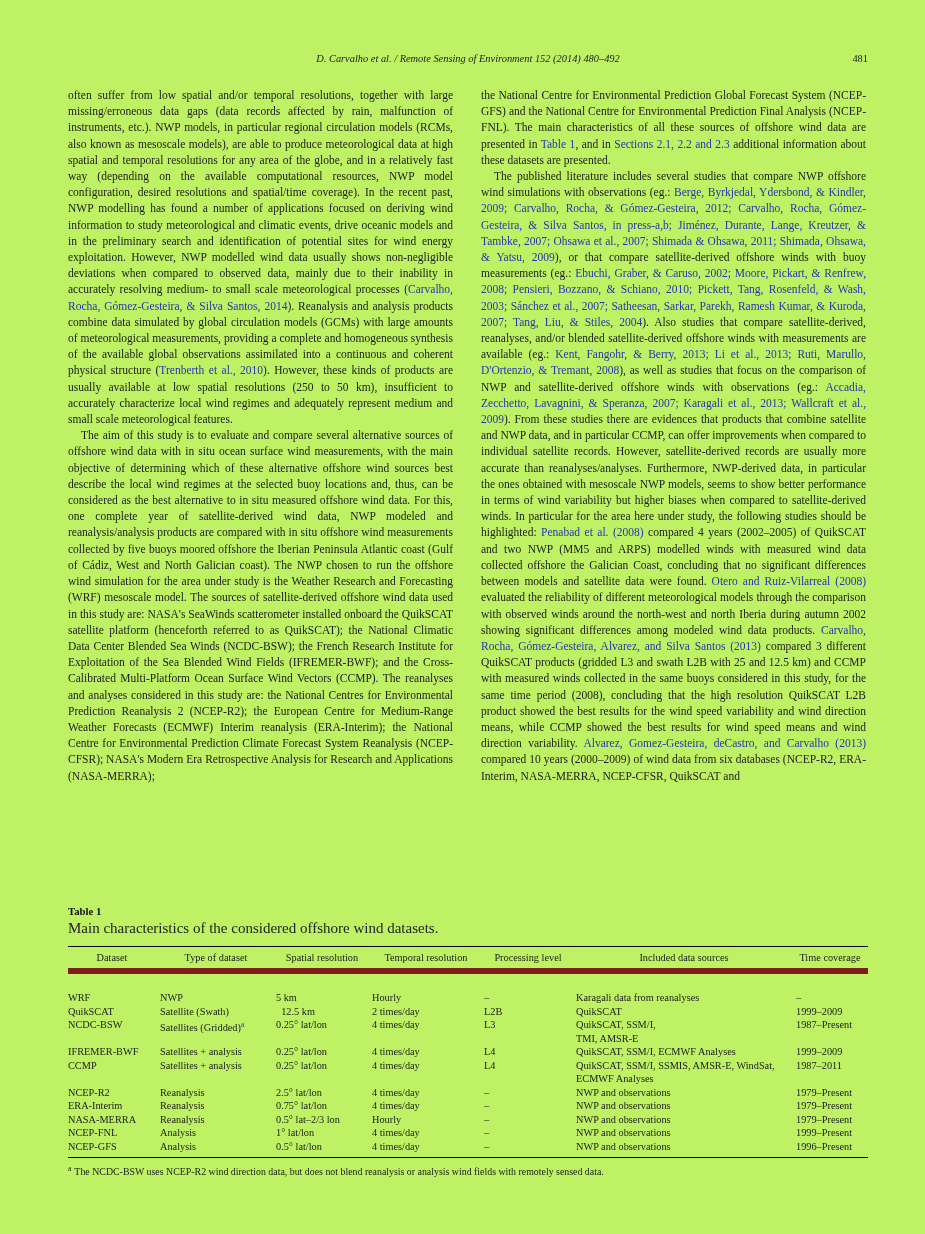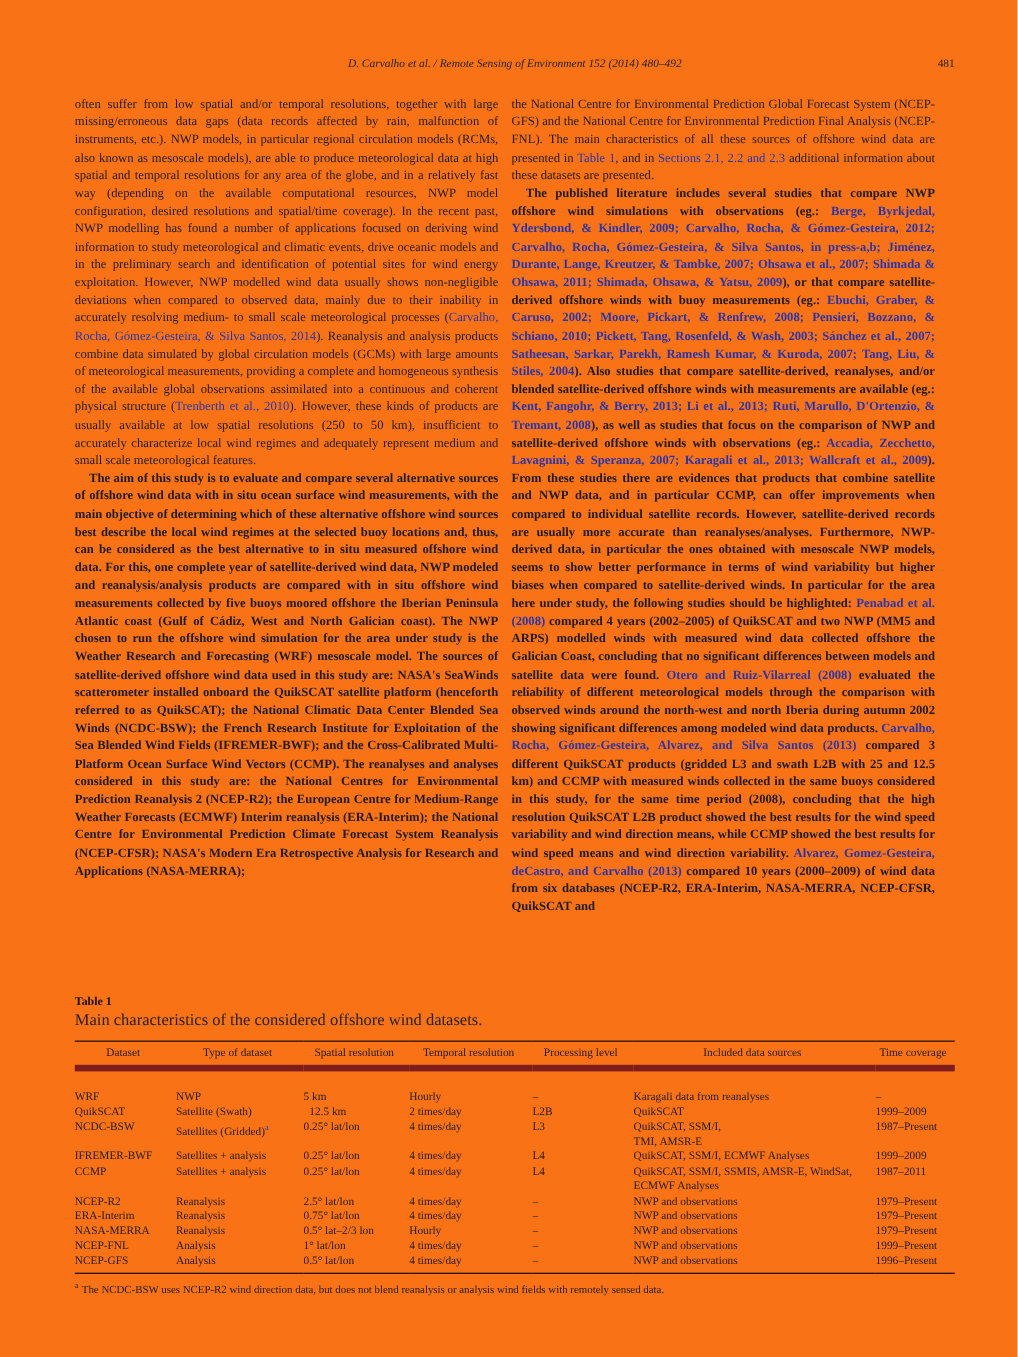--- a/index.html
+++ b/index.html
@@ -1,41 +1,41 @@
 <!DOCTYPE html>
 <html lang="en"><head>
 <meta charset="utf-8">
 <style>
   html,body{margin:0;padding:0;background:#ffffff;}
   .page{
     position:relative;
     width:925px;height:1234px;
-    background:#f97316;
+    background:#bef264;
     font-family:"Liberation Serif","DejaVu Serif",serif;
     color:#1b1b1b;
     overflow:hidden;
   }
   .running-head{
     position:absolute;top:53px;left:68px;width:800px;
     font-size:10.4px;
   }
   .rh-title{display:block;text-align:center;font-style:italic;color:#222;}
   .rh-pagenum{position:absolute;right:0;top:0;font-style:normal;color:#222;}
   .columns{
     position:absolute;top:87px;left:68px;width:800px;height:802px;
-    display:flex;gap:12px;overflow:hidden;
+    display:flex;gap:28px;overflow:hidden;
   }
   .col{
     width:385px;
     font-size:11.5px;line-height:16.2px;
     text-align:justify;
     hyphens:auto;-webkit-hyphens:auto;
   }
   .para{margin:0;}
-  .para.indent{text-indent:13px;font-weight:bold;}
+  .para.indent{text-indent:13px;}
   .link{color:#2635ae;}
   .table-block{position:absolute;top:905px;left:68px;width:800px;}
   .table-title{font-weight:bold;font-size:10.8px;color:#111;margin:0 0 3px 0;}
   .table-caption{font-size:15px;color:#222;margin:0 0 9px 0;}
   table.datatable{
     width:100%;border-collapse:collapse;table-layout:fixed;
     border-top:1.4px solid #000;border-bottom:1.4px solid #000;
     font-size:10.3px;color:#1b1b1b;
   }
   table.datatable th{

